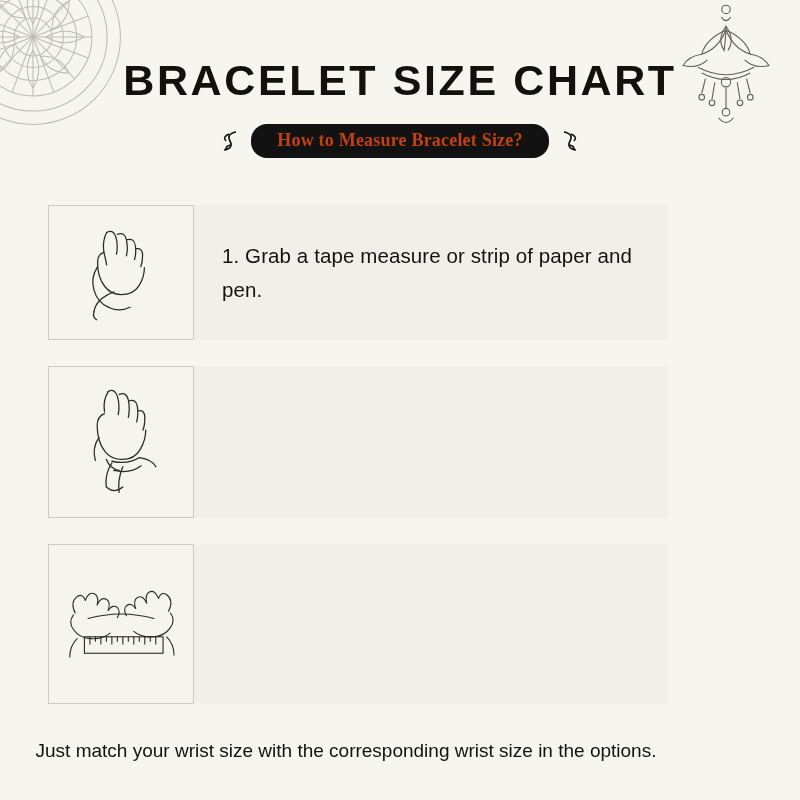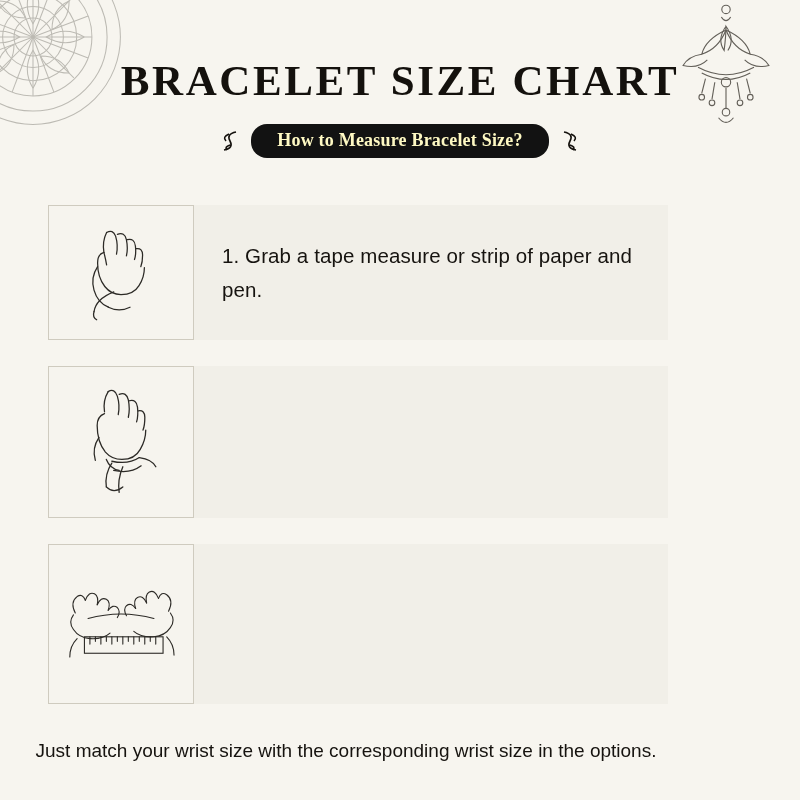--- a/index.html
+++ b/index.html
@@ -36,21 +36,21 @@
     pointer-events: none;
   }
 
   
   .title {
     position: absolute;
     top: 56px;
     left: 0;
     width: 800px;
     text-align: center;
-    font-family: Liberation Serif, serif;
+    font-family: Liberation Sans, sans-serif;
     font-size: 43px;
     letter-spacing: 2.6px;
     color: #14110d;
     font-weight: 700;
   }
 
   .subtitle-row {
     position: absolute;
     top: 124px;
     left: 0;
@@ -60,21 +60,21 @@
     justify-content: center;
     gap: 9px;
   }
   .flourish {
     width: 26px;
     height: 26px;
     color: #14110d;
   }
   .pill {
     background: #121212;
-    color: #fef9c3;
+    color: #c2410c;
     border-radius: 16px;
     padding: 6px 26px 7px 26px;
     font-family: "Liberation Serif", serif;
     font-size: 18px;
     font-weight: 700;
     letter-spacing: .2px;
     white-space: nowrap;
   }
 
   

